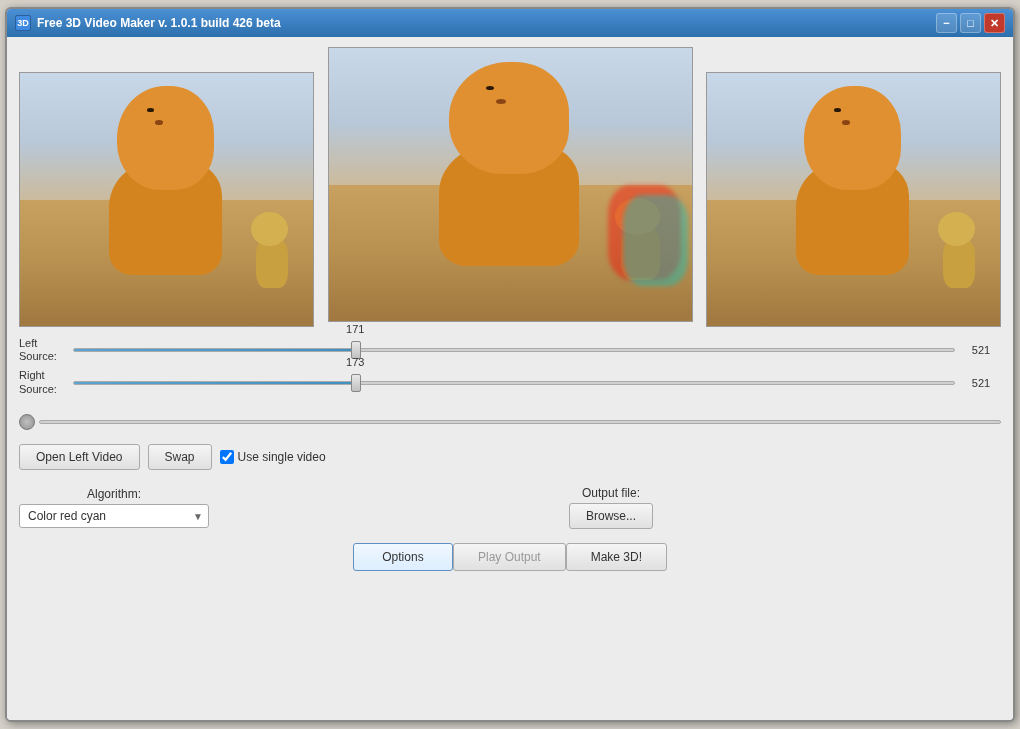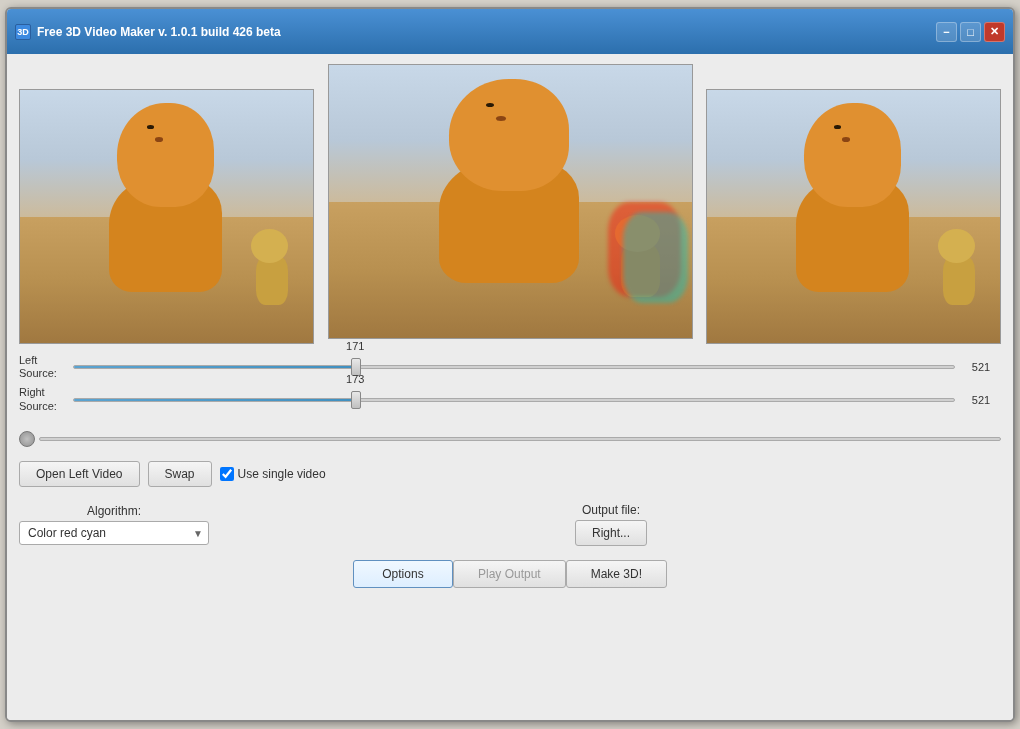--- a/index.html
+++ b/index.html
@@ -23,21 +23,21 @@
       border-radius: 6px;
       box-shadow: 2px 2px 8px rgba(0,0,0,0.4);
       display: flex;
       flex-direction: column;
       overflow: hidden;
     }
 
     
     .title-bar {
       background: linear-gradient(to bottom, #4a90d4 0%, #2c6fad 100%);
-      height: 45px;
+      height: 28px;
       display: flex;
       align-items: center;
       padding: 0 8px;
       color: white;
       font-size: 12px;
       font-weight: bold;
       flex-shrink: 0;
       user-select: none;
     }
 
@@ -623,21 +623,21 @@
               <option>Color green magenta</option>
               <option>Color amber blue</option>
             </select>
             <span class="select-arrow">▼</span>
           </div>
         </div>
 
         <div class="setting-group output">
           <label>Output file:</label>
           <div style="display:flex; gap:6px;">
-            <button class="btn">Right...</button>
+            <button class="btn">Browse...</button>
           </div>
         </div>
       </div>
 
       <div class="action-row">
         <button class="btn-action primary">Options</button>
         <button class="btn-action" style="color:#999">Play Output</button>
         <button class="btn-action">Make 3D!</button>
       </div>
 

